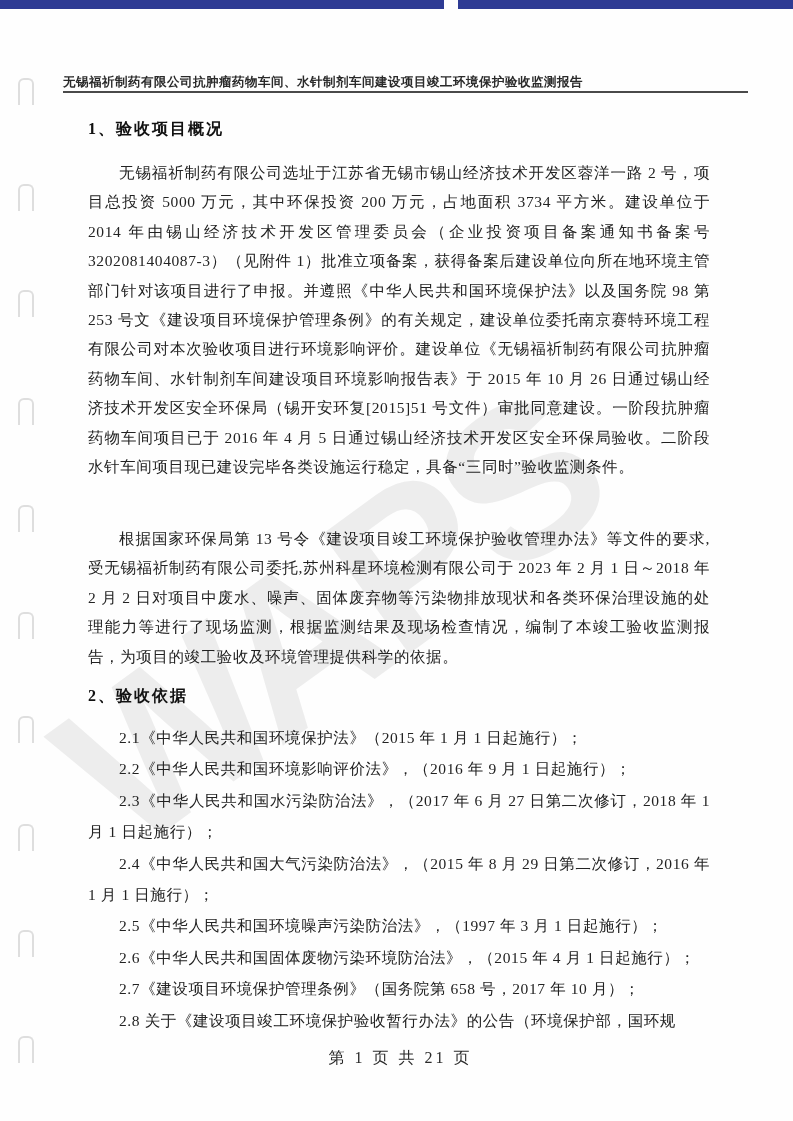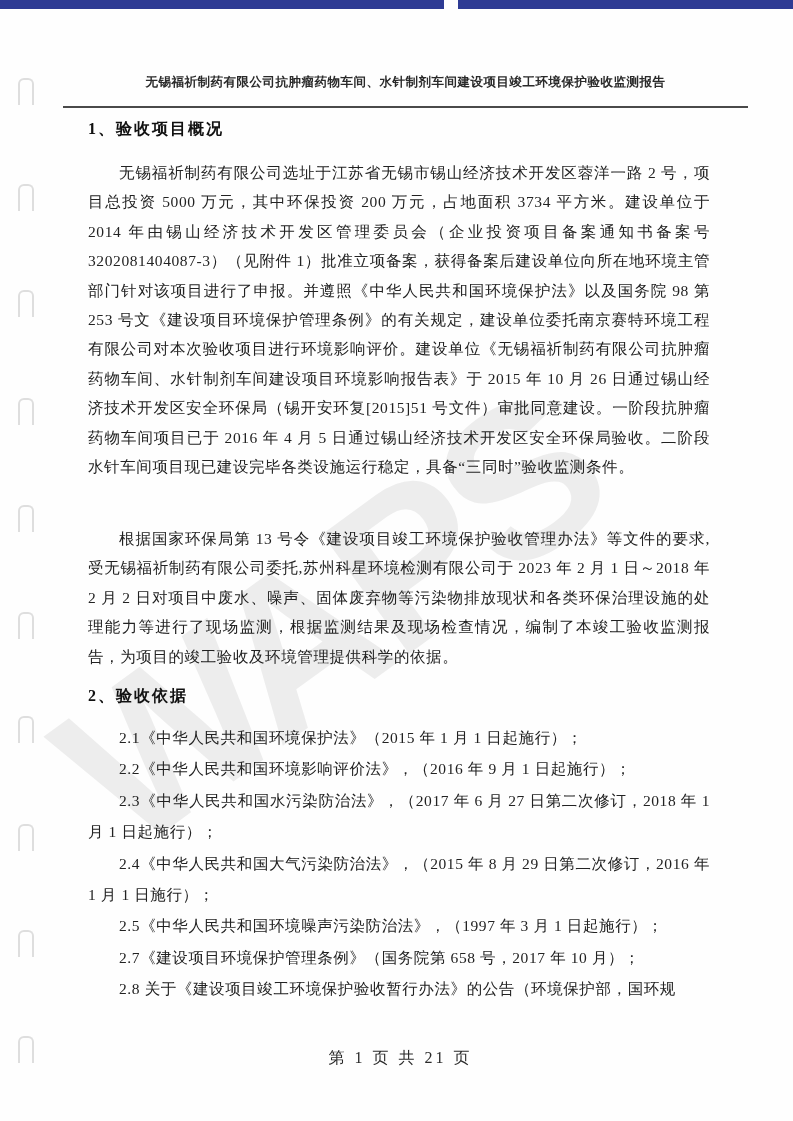--- a/index.html
+++ b/index.html
@@ -22,23 +22,23 @@
   .watermark{
     position:absolute;top:620px;left:330px;
     transform:translate(-50%,-50%) rotate(-36deg);
     font-family:"Liberation Sans","DejaVu Sans",sans-serif;
     font-size:215px;font-weight:bold;letter-spacing:-8px;
     color:rgba(120,120,120,0.13);
     white-space:nowrap;pointer-events:none;user-select:none;
   }
   .doc-header{
     position:absolute;top:74px;left:63px;width:685px;
-    text-align:center;font-size:12.5px;font-weight:600;
+    font-size:12.5px;font-weight:600;
     letter-spacing:0.5px;color:#2a2a2a;
-    padding-bottom:15px;border-bottom:2px solid #4a4a4a;
+    padding-bottom:0;border-bottom:2px solid #4a4a4a;
   }
   .sec-heading{
     position:absolute;left:88px;margin:0;
     font-size:16px;font-weight:bold;letter-spacing:2px;color:#111;
   }
   #h1{top:119px;}
   #h2{top:686px;}
   .body-par{
     position:absolute;left:88px;width:622px;margin:0;
     font-size:15.5px;line-height:29.4px;letter-spacing:0.6px;
@@ -86,19 +86,20 @@
   <p id="p2" class="body-par">根据国家环保局第 13 号令《建设项目竣工环境保护验收管理办法》等文件的要求,受无锡福祈制药有限公司委托,苏州科星环境检测有限公司于 2023 年 2 月 1 日～2018 年 2 月 2 日对项目中废水、噪声、固体废弃物等污染物排放现状和各类环保治理设施的处理能力等进行了现场监测，根据监测结果及现场检查情况，编制了本竣工验收监测报告，为项目的竣工验收及环境管理提供科学的依据。</p>
 
   <h1 id="h2" class="sec-heading">2、验收依据</h1>
 
   <div class="items">
     <p>2.1《中华人民共和国环境保护法》（2015 年 1 月 1 日起施行）；</p>
     <p>2.2《中华人民共和国环境影响评价法》，（2016 年 9 月 1 日起施行）；</p>
     <p>2.3《中华人民共和国水污染防治法》，（2017 年 6 月 27 日第二次修订，2018 年 1 月 1 日起施行）；</p>
     <p>2.4《中华人民共和国大气污染防治法》，（2015 年 8 月 29 日第二次修订，2016 年 1 月 1 日施行）；</p>
     <p>2.5《中华人民共和国环境噪声污染防治法》，（1997 年 3 月 1 日起施行）；</p>
+    <p>2.6《中华人民共和国固体废物污染环境防治法》，（2015 年 4 月 1 日起施行）；</p>
     <p>2.7《建设项目环境保护管理条例》（国务院第 658 号，2017 年 10 月）；</p>
     <p>2.8 关于《建设项目竣工环境保护验收暂行办法》的公告（环境保护部，国环规</p>
   </div>
 
   <div class="footer">第 1 页 共 21 页</div>
 
 </div>
 
 </body></html>

